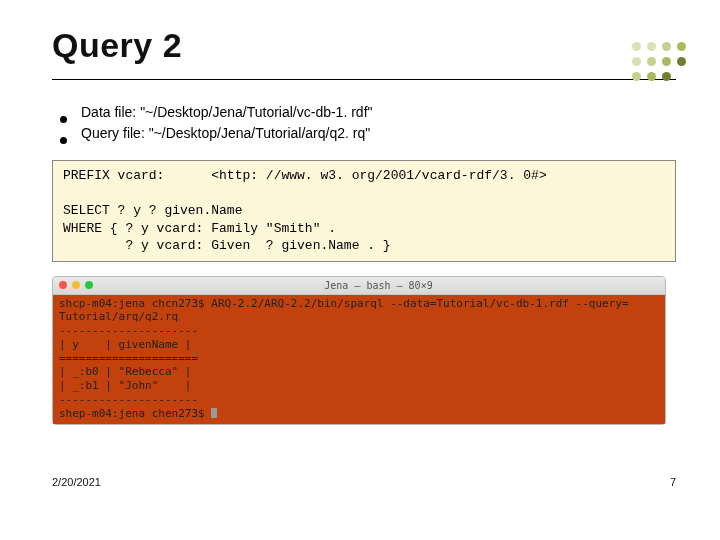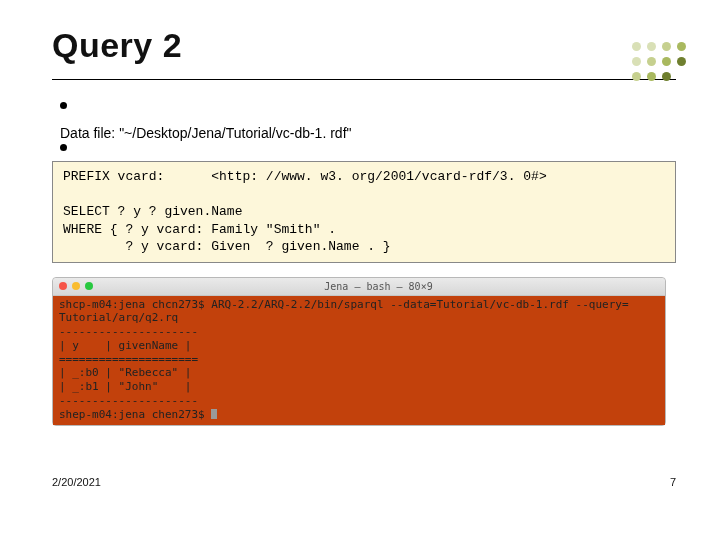--- a/index.html
+++ b/index.html
@@ -12,24 +12,24 @@
   .dot { width: 9px; height: 9px; border-radius: 50%; }
   .dA { background: #d9e0b6; }
   .dB { background: #c6d08f; }
   .dC { background: #a9b95f; }
   .dD { background: #6f7f2f; }
 
   .title { font-size: 34px; font-weight: bold; color: #111; letter-spacing: 0.5px; }
   .rule { border: none; border-top: 1px solid #000; margin-top: 14px; }
 
   .bullets { margin-top: 22px; padding-left: 8px; font-size: 14px; line-height: 1.5; }
-  .bullets li { display: flex; align-items: flex-start; gap: 14px; flex-direction: column; }
+  .bullets li { display: flex; align-items: flex-end; gap: 14px; }
   .disc { width: 7px; height: 7px; border-radius: 50%; background: #000; flex: 0 0 auto; }
 
-  .codebox { margin-top: 10px; background: #fdf7da; border: 1px solid #888; padding: 6px 10px; font-family: "Courier New", Courier, monospace; font-size: 13px; line-height: 1.35; white-space: pre; overflow: hidden; }
+  .codebox { margin-top: 16px; background: #fdf7da; border: 1px solid #888; padding: 6px 10px; font-family: "Courier New", Courier, monospace; font-size: 13px; line-height: 1.35; white-space: pre; overflow: hidden; }
 
   .term { margin-top: 14px; width: 614px; background: #f3f3f3; border: 1px solid #b8b8b8; border-radius: 4px; font-family: Menlo, Monaco, Consolas, monospace; font-size: 11px; color: #222; }
   .term-head { display: flex; align-items: center; height: 18px; padding: 0 6px; border-bottom: 1px solid #c6c6c6; background: linear-gradient(#eaeaea,#d7d7d7); border-radius: 4px 4px 0 0; }
   .tdot { width: 8px; height: 8px; border-radius: 50%; margin-right: 5px; }
   .tred { background: #f65549; }
   .tyel { background: #f9bc2f; }
   .tgrn { background: #28c840; }
   .term-title { flex: 1; text-align: center; font-size: 10px; color: #555; }
   .term-body { background: #c2410c; padding: 2px 6px 4px 6px; white-space: pre; line-height: 1.25; overflow: hidden; }
   .caret { display: inline-block; width: 6px; height: 10px; background: #9a9a9a; vertical-align: -1px; }
@@ -64,20 +64,21 @@
   <h1 class="title">Query 2</h1>
   <hr class="rule">
 
   <ul class="bullets">
     <li>
       <span class="disc"></span>
       <span>Data file: "~/Desktop/Jena/Tutorial/vc-db-1. rdf"</span>
     </li>
     <li>
       <span class="disc"></span>
+      <span>Query file: "~/Desktop/Jena/Tutorial/arq/q2. rq"</span>
     </li>
   </ul>
 
   <div class="codebox">PREFIX vcard:      &lt;http: //www. w3. org/2001/vcard-rdf/3. 0#&gt;
 
 SELECT ? y ? given.Name
 WHERE { ? y vcard: Family "Smith" .
         ? y vcard: Given  ? given.Name . }</div>
 
   <div class="term">

